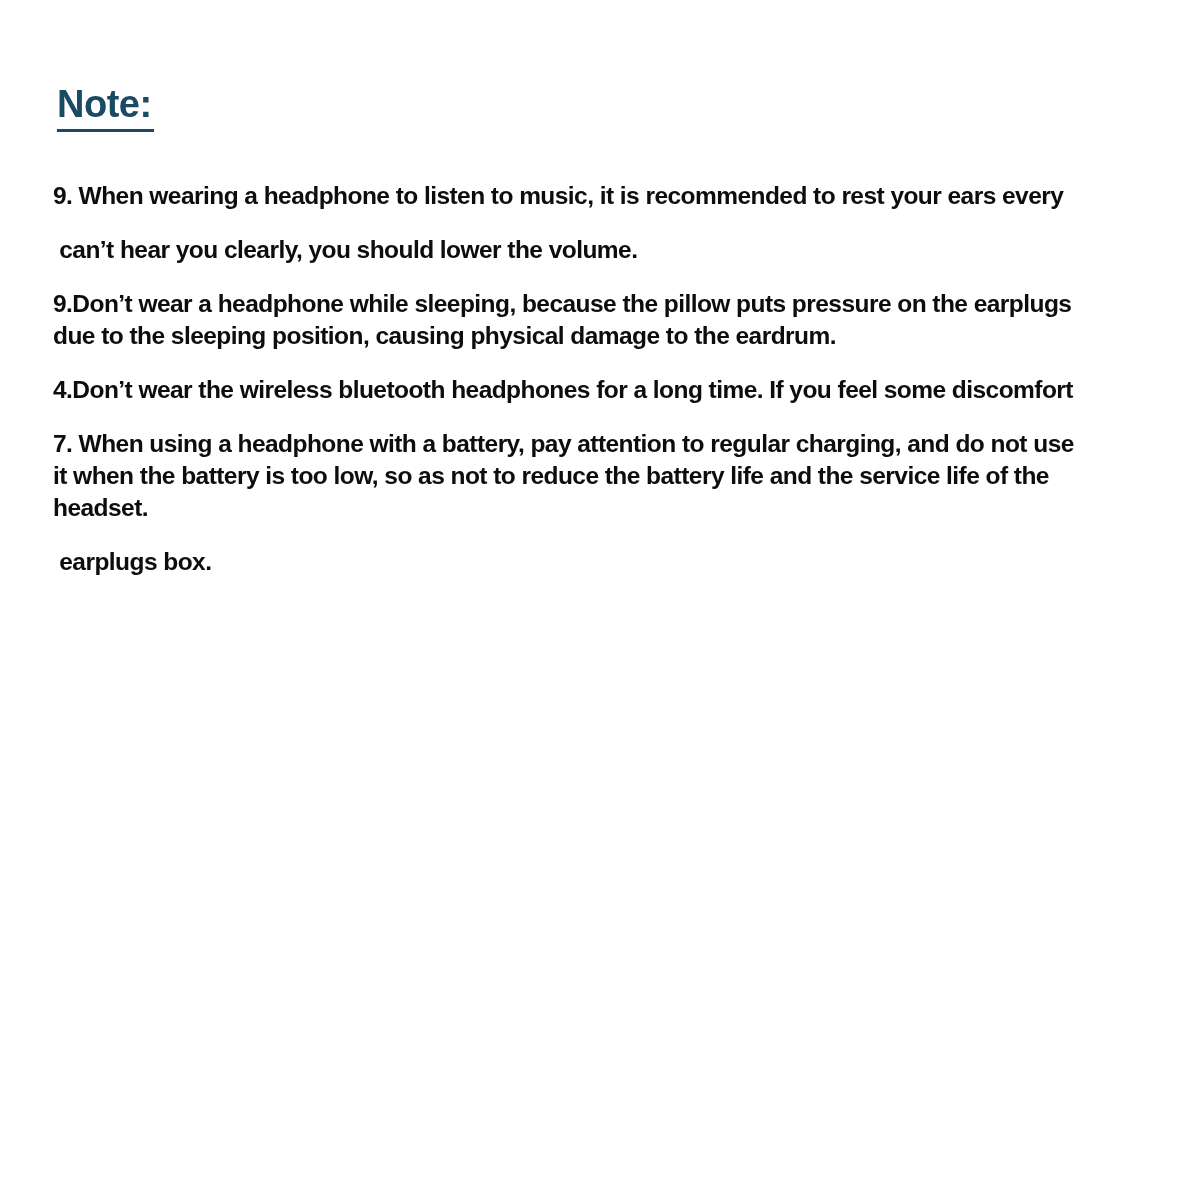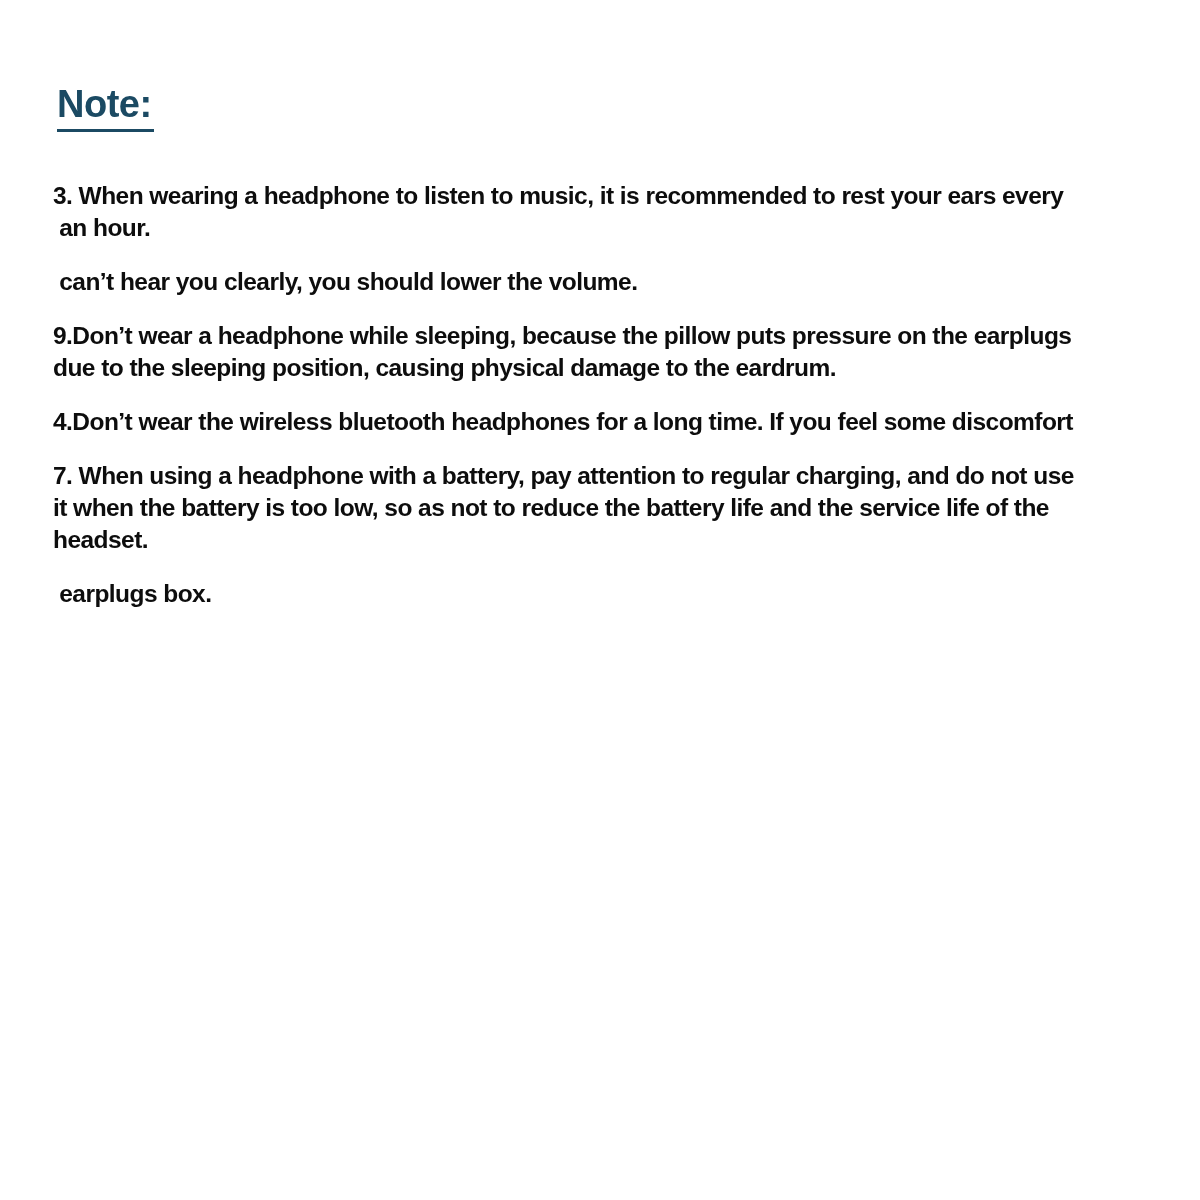--- a/index.html
+++ b/index.html
@@ -51,22 +51,21 @@
 </head>
 <body>
 
 <div class="page">
 
   <h1 class="heading">Note:</h1>
 
   <div class="paragraphs">
 
     <p class="note-para">
-      <span class="line">3. When wearing a headphone to listen to music, it is recommended to rest your ears every</span>
-      <span class="line"> an hour.</span>
+      <span class="line">9. When wearing a headphone to listen to music, it is recommended to rest your ears every</span>
     </p>
 
     <p class="note-para">
       <span class="line"> can’t hear you clearly, you should lower the volume.</span>
     </p>
 
     <p class="note-para">
       <span class="line">9.Don’t wear a headphone while sleeping, because the pillow puts pressure on the earplugs</span>
       <span class="line">due to the sleeping position, causing physical damage to the eardrum.</span>
     </p>

